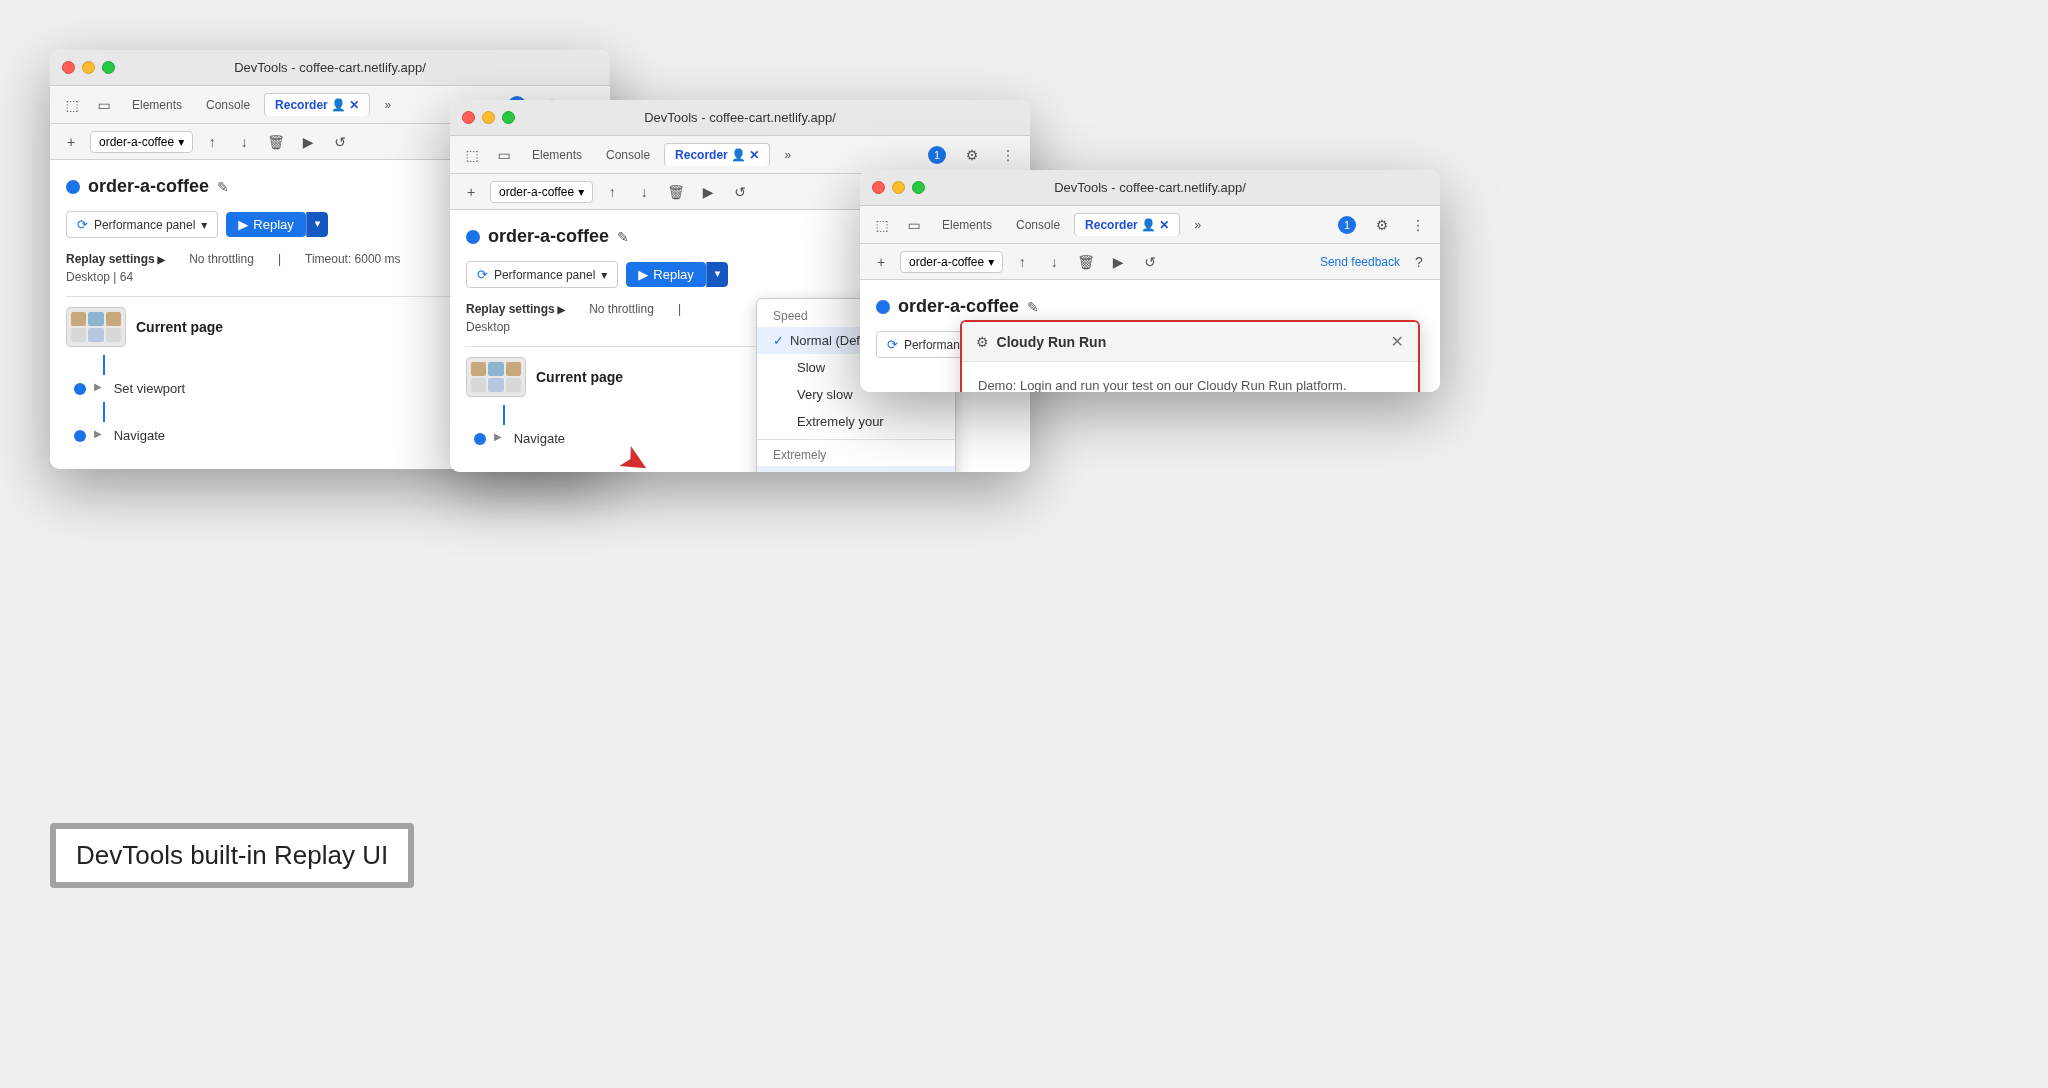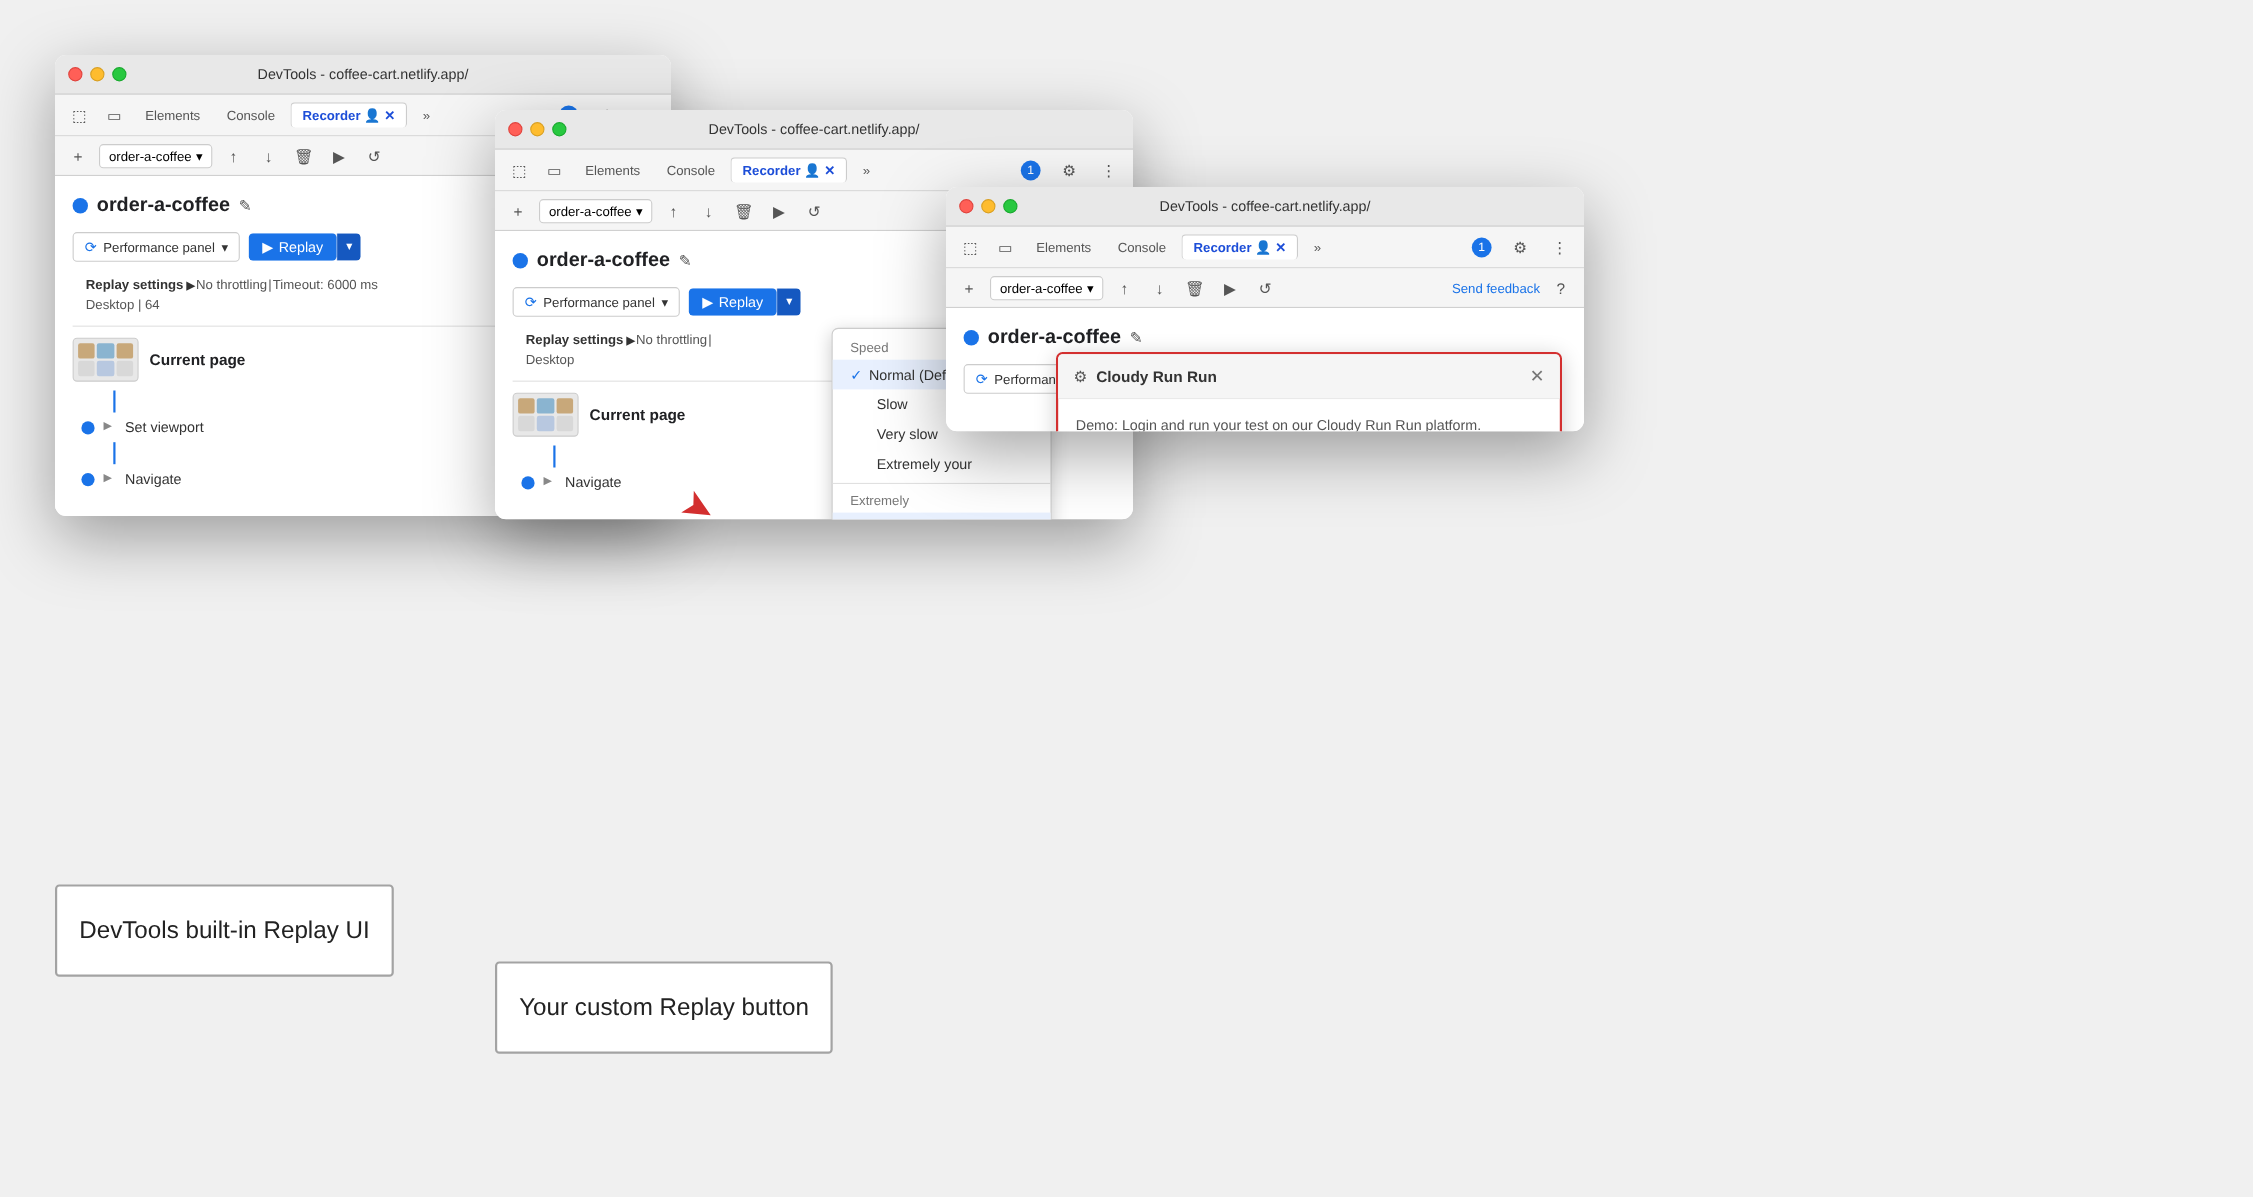--- a/index.html
+++ b/index.html
@@ -236,25 +236,24 @@
     .replay-btn-group {
       display: flex;
       border-radius: 4px;
       overflow: hidden;
     }
 
     
     .settings-row {
       display: flex;
       align-items: center;
-      gap: 1px;
+      gap: 24px;
       margin-bottom: 12px;
       font-size: 12px;
       color: #555;
-      margin-left: 12px;
     }
     .settings-label {
       font-weight: 600;
       color: #333;
       cursor: pointer;
     }
     .settings-label::after {
       content: ' ▶';
       font-size: 10px;
     }
@@ -439,24 +438,24 @@
     .dialog-desc {
       font-size: 13px;
       color: #555;
       margin-bottom: 14px;
     }
 
     
     .caption-box {
       position: absolute;
       background: white;
-      border: 2px solid #a3a3a3;
-      border-radius: 4px;
-      padding: 27px 20px;
-      font-size: 22px;
+      border: 6px solid #a3a3a3;
+      border-radius: 4px;
+      padding: 11px 20px;
+      font-size: 26px;
       font-weight: 400;
       color: #222;
       white-space: nowrap;
       z-index: 200;
     }
 
     
     .cloudy-btn {
       display: flex;
       align-items: center;
@@ -797,18 +796,15 @@
 
         </div>
       </div>
     </div>
   </div>
 
   <div class="caption-box" style="bottom: 200px; left: 50px;">
     <span>DevTools built-in Replay UI</span>
   </div>
 
-  <div class="caption-box" style="bottom: 130px; left: 450px;">
-    <span>Your custom Replay button</span>
-  </div>
 
 
 </div>
 
 </body></html>

